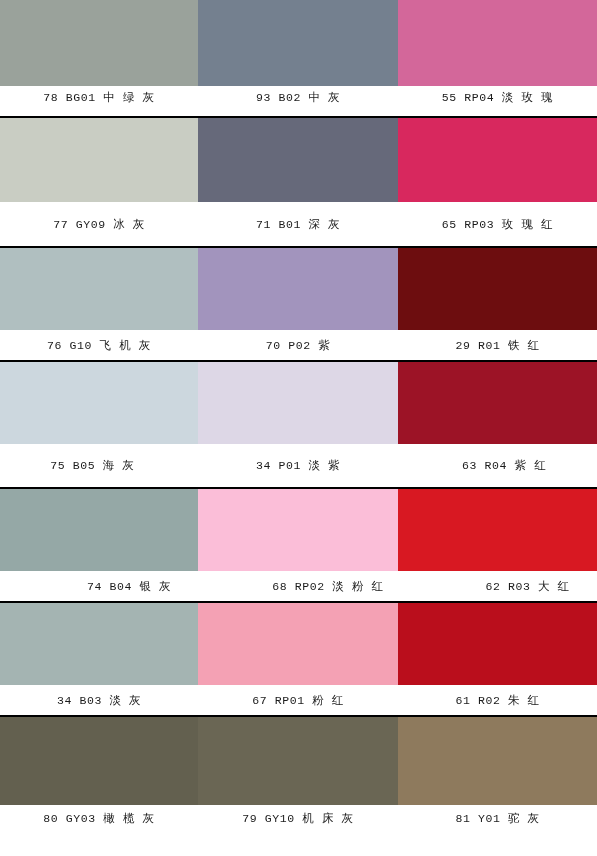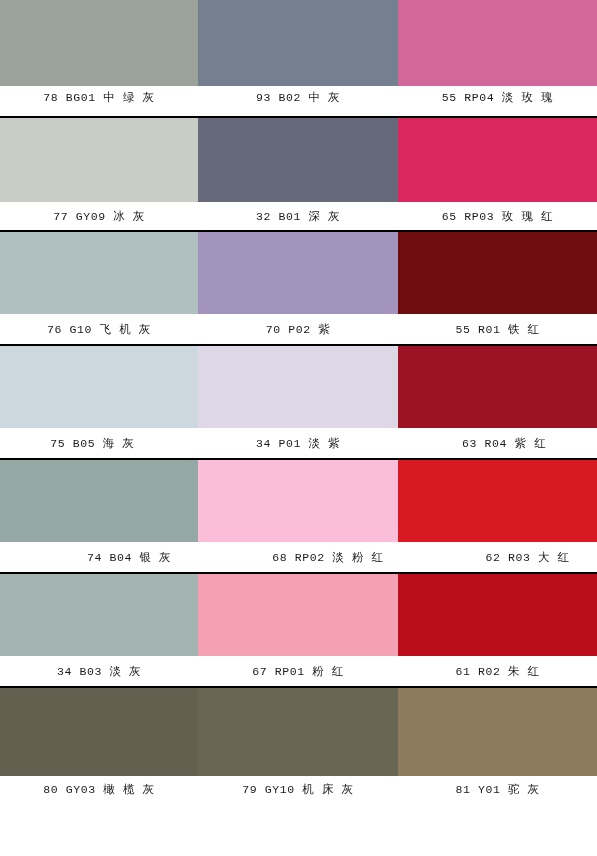--- a/index.html
+++ b/index.html
@@ -61,25 +61,25 @@
     box-sizing: border-box;
   }
   .label.c1 { width: 198px; }
   .label.c2 { width: 200px; }
   .label.c3 { width: 199px; }
 
   
   .r0 .colors { height: 86px; }
   .r0 .labels { height: 30px; }
   .r1 .colors { height: 84px; }
-  .r1 .labels { height: 28px; }
+  .r1 .labels { height: 44px; }
   .r2 .colors { height: 82px; }
   .r2 .labels { height: 30px; }
   .r3 .colors { height: 82px; }
-  .r3 .labels { height: 30px; gap: 20px; }
+  .r3 .labels { height: 43px; gap: 20px; }
   .r4 .colors { height: 82px; }
   .r4 .labels { height: 30px; padding-left: 30px; }
   .r5 .colors { height: 82px; }
   .r5 .labels { height: 30px; }
   .r6 .colors { height: 88px; }
   .r6 .labels { height: 26px; }
 
   
   .r0 .label {
     position: relative;
@@ -105,35 +105,35 @@
   </div>
 
   <div class="swatch-row r1">
     <div class="colors">
       <div class="cell c1" style="background-color: rgb(201, 205, 195);"></div>
       <div class="cell c2" style="background-color: rgb(102, 105, 122);"></div>
       <div class="cell c3" style="background-color: rgb(216, 40, 94);"></div>
     </div>
     <div class="labels">
       <div class="label c1">77 GY09 冰     灰</div>
-      <div class="label c2">32 B01 深     灰</div>
+      <div class="label c2">71 B01 深     灰</div>
       <div class="label c3">65 RP03 玫 瑰 红</div>
     </div>
   </div>
 
   <div class="swatch-row r2">
     <div class="colors">
       <div class="cell c1" style="background-color: rgb(176, 191, 192);"></div>
       <div class="cell c2" style="background-color: rgb(162, 148, 189);"></div>
       <div class="cell c3" style="background-color: rgb(109, 13, 15);"></div>
     </div>
     <div class="labels">
       <div class="label c1">76 G10 飞 机 灰</div>
       <div class="label c2">70 P02      紫</div>
-      <div class="label c3">55 R01 铁     红</div>
+      <div class="label c3">29 R01 铁     红</div>
     </div>
   </div>
 
   <div class="swatch-row r3">
     <div class="colors">
       <div class="cell c1" style="background-color: rgb(204, 215, 222);"></div>
       <div class="cell c2" style="background-color: rgb(221, 215, 230);"></div>
       <div class="cell c3" style="background-color: rgb(156, 19, 38);"></div>
     </div>
     <div class="labels">

